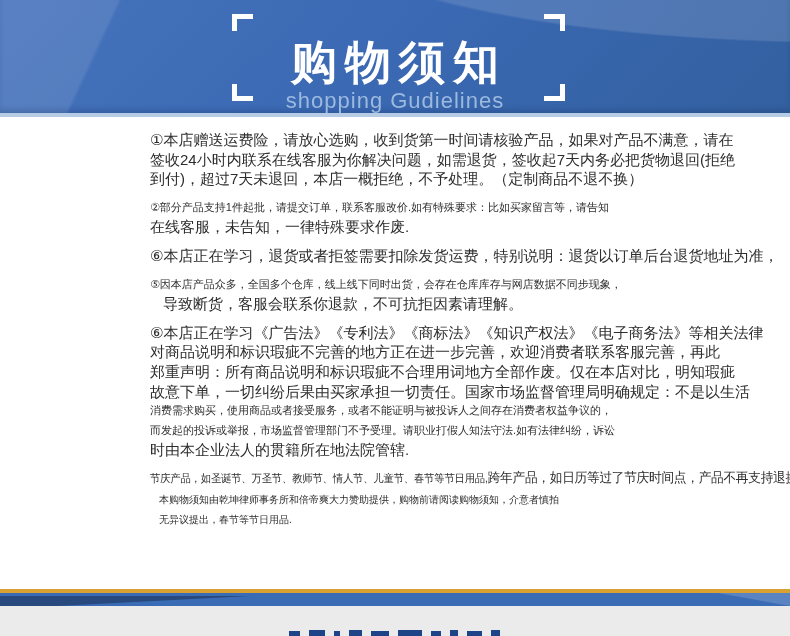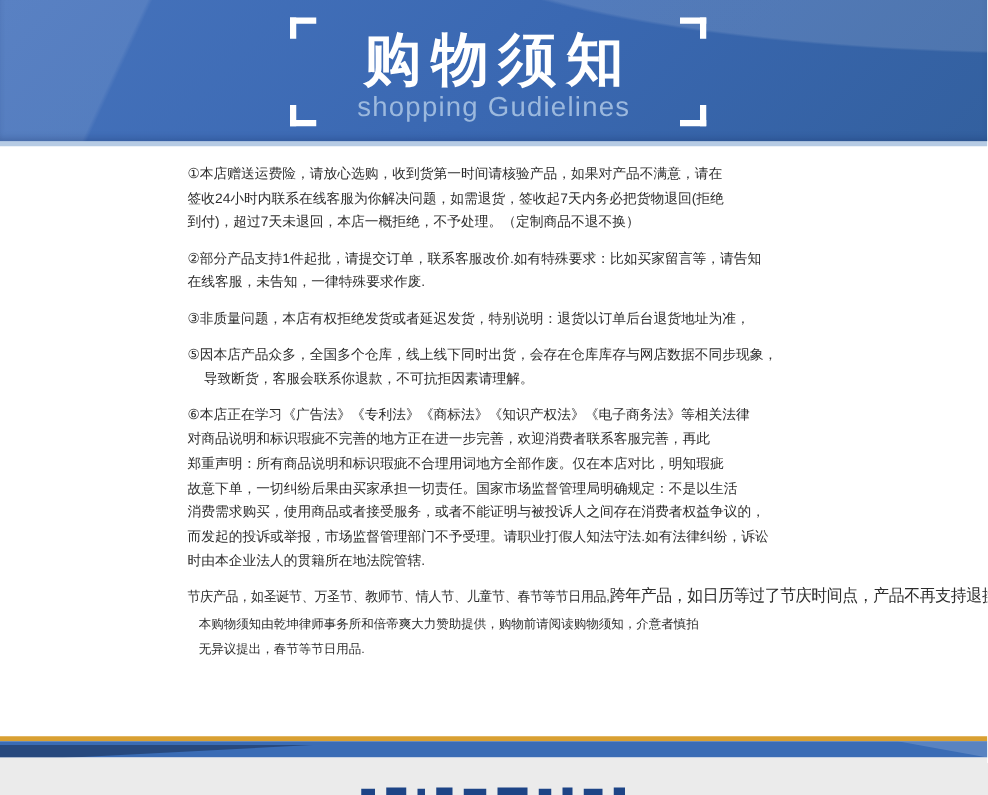--- a/index.html
+++ b/index.html
@@ -22,37 +22,37 @@
   }
   .header-divider { width:100%; height:4px; background:#b6cbe4; }
 
   .frame { position:absolute; left:232px; top:14px; width:333px; height:87px; }
   .corner { position:absolute; width:21px; height:17px; }
   .corner.tl { left:0; top:0;  border-left:5px solid #fff; border-top:5px solid #fff; }
   .corner.tr { right:0; top:0; border-right:5px solid #fff; border-top:5px solid #fff; }
   .corner.bl { left:0; bottom:0;  border-left:5px solid #fff; border-bottom:5px solid #fff; }
   .corner.br { right:0; bottom:0; border-right:5px solid #fff; border-bottom:5px solid #fff; }
 
-  .title-wrap { position:absolute; left:0; top:0; width:100%; height:113px;
+  .title-wrap { position:absolute; left:0; top:15px; width:100%; height:113px;
     display:flex; flex-direction:column; align-items:center; justify-content:center; }
   .main-title {
     color:#ffffff; font-size:46px; font-weight:bold; letter-spacing:8px;
     line-height:1.1; margin-top:8px; text-indent:8px;
   }
   .sub-title {
     color:#9cb9de; font-size:22px; letter-spacing:1px; margin-top:1px;
   }
 
   
   .body {
     padding:13px 8px 0 150px;
     color:#2d2d2d; font-weight:500;
   }
   .notice { margin-bottom:9px; }
-  .ln { font-size:11px; line-height:19.6px; white-space:nowrap; letter-spacing:0; }
+  .ln { font-size:15px; line-height:19.6px; white-space:nowrap; letter-spacing:0; }
   .ln.fs14 { font-size:11px; }
   .ln.fs12 { font-size:12.2px; }
   .ln.ind  { text-indent:13px; }
 
   
   .foot-notes { padding-left:150px; color:#2d2d2d; font-weight:500; margin-top:1px; }
   .festival-line { white-space:nowrap; line-height:16px; transform:scaleX(.94); transform-origin:left; }
   .note-small { font-size:11px; letter-spacing:-.2px; }
   .note-large { font-size:13.5px; letter-spacing:-.3px; }
   .sponsor-line, .accept-line {
@@ -97,21 +97,21 @@
     <div class="notice">
       <div class="ln">①本店赠送运费险，请放心选购，收到货第一时间请核验产品，如果对产品不满意，请在</div>
       <div class="ln">签收24小时内联系在线客服为你解决问题，如需退货，签收起7天内务必把货物退回(拒绝</div>
       <div class="ln">到付)，超过7天未退回，本店一概拒绝，不予处理。（定制商品不退不换）</div>
     </div>
     <div class="notice">
       <div class="ln fs14">②部分产品支持1件起批，请提交订单，联系客服改价.如有特殊要求：比如买家留言等，请告知</div>
       <div class="ln">在线客服，未告知，一律特殊要求作废.</div>
     </div>
     <div class="notice">
-      <div class="ln">③非质量问题，本店有权拒绝发货或者延迟发货，特别说明：退货以订单后台退货地址为准，</div>
+      <div class="ln">⑥本店正在学习，退货或者拒签需要扣除发货运费，特别说明：退货以订单后台退货地址为准，</div>
     </div>
     <div class="notice">
       <div class="ln fs14">⑤因本店产品众多，全国多个仓库，线上线下同时出货，会存在仓库库存与网店数据不同步现象，</div>
       <div class="ln ind">导致断货，客服会联系你退款，不可抗拒因素请理解。</div>
     </div>
     <div class="notice">
       <div class="ln">⑥本店正在学习《广告法》《专利法》《商标法》《知识产权法》《电子商务法》等相关法律</div>
       <div class="ln">对商品说明和标识瑕疵不完善的地方正在进一步完善，欢迎消费者联系客服完善，再此</div>
       <div class="ln">郑重声明：所有商品说明和标识瑕疵不合理用词地方全部作废。仅在本店对比，明知瑕疵</div>
       <div class="ln">故意下单，一切纠纷后果由买家承担一切责任。国家市场监督管理局明确规定：不是以生活</div>

